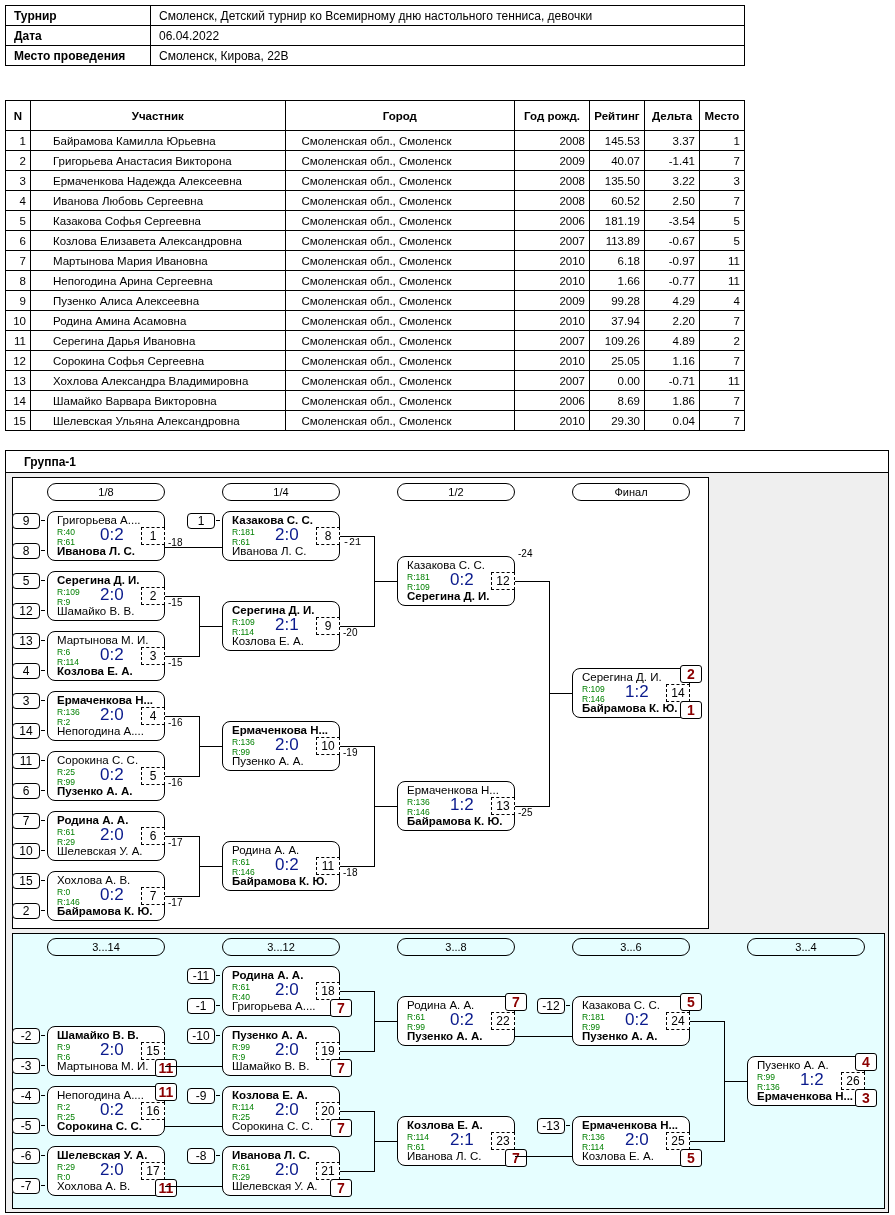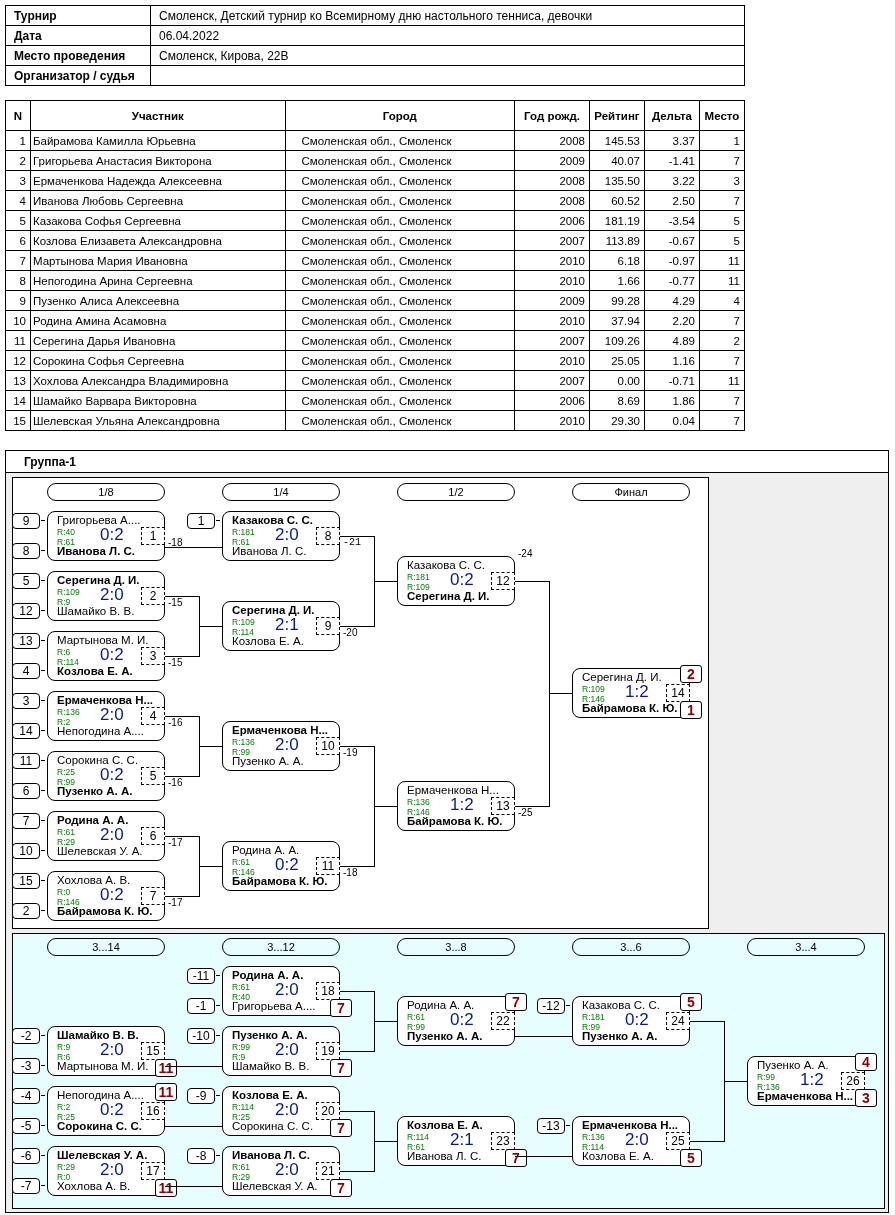--- a/index.html
+++ b/index.html
@@ -5,21 +5,21 @@
   * { box-sizing: border-box; }
   body { margin: 0; background: #fff; font-family: "Liberation Sans", sans-serif; font-size: 11px; color: #000; width: 895px; height: 1215px; position: relative; overflow: hidden; }
   table { border-collapse: collapse; position: absolute; }
   #info { left: 5px; top: 5px; width: 740px; }
   #info td { border: 1px solid #000; height: 20px; padding: 0 8px; font-size: 12px; }
   #info td.k { font-weight: bold; width: 145px; }
   #parts { left: 5px; top: 100px; width: 740px; }
   #parts th, #parts td { border: 1px solid #000; font-size: 11.5px; padding: 0 4px; height: 20px; }
   #parts th { height: 30px; font-weight: bold; text-align: center; }
   #parts td.n, #parts td.r { text-align: right; }
-  #parts td.nm { padding-left: 2px; }
+  #parts td.nm { padding-left: 22px; }
   #parts td.ct { padding-left: 16px; }
 
   #group { position: absolute; left: 5px; top: 450px; width: 884px; height: 763px; border: 1px solid #000; }
   #group-title { position: absolute; left: 0; top: 0; width: 100%; height: 22px; border-bottom: 1px solid #000; font-weight: bold; font-size: 12px; padding: 4px 0 0 18px; background: #fff; }
   #group-bg { position: absolute; left: 0; top: 22px; width: 100%; height: 739px; background: #efefef; }
   #main-panel { position: absolute; left: 12px; top: 477px; width: 697px; height: 452px; background: #fff; border: 1px solid #000; }
   #cons-panel { position: absolute; left: 12px; top: 933px; width: 873px; height: 276px; background: #e6feff; border: 1px solid #000; }
 
   .round-label { position: absolute; width: 118px; height: 18px; border: 1px solid #000; border-radius: 9px; text-align: center; font-size: 11px; line-height: 16px; background: transparent; }
   .match { position: absolute; width: 118px; height: 50px; border: 1px solid #000; border-radius: 8px; background: #fff; padding-left: 36px; }
@@ -47,24 +47,20 @@
         <td class="k">Турнир</td>
         <td>Смоленск, Детский турнир ко Всемирному дню настольного тенниса, девочки</td>
       </tr>
       <tr>
         <td class="k">Дата</td>
         <td>06.04.2022</td>
       </tr>
       <tr>
         <td class="k">Место проведения</td>
         <td>Смоленск, Кирова, 22В</td>
-      </tr>
-      <tr>
-        <td class="k">Организатор / судья</td>
-        <td></td>
       </tr>
     </tbody>
   </table>
 <table id="parts">
   <thead>
       <tr id="parts-head">
         <th style="width: 25px;">N</th>
         <th style="width: 255px;">Участник</th>
         <th style="width: 230px;">Город</th>
         <th style="width: 75px;">Год рожд.</th>

